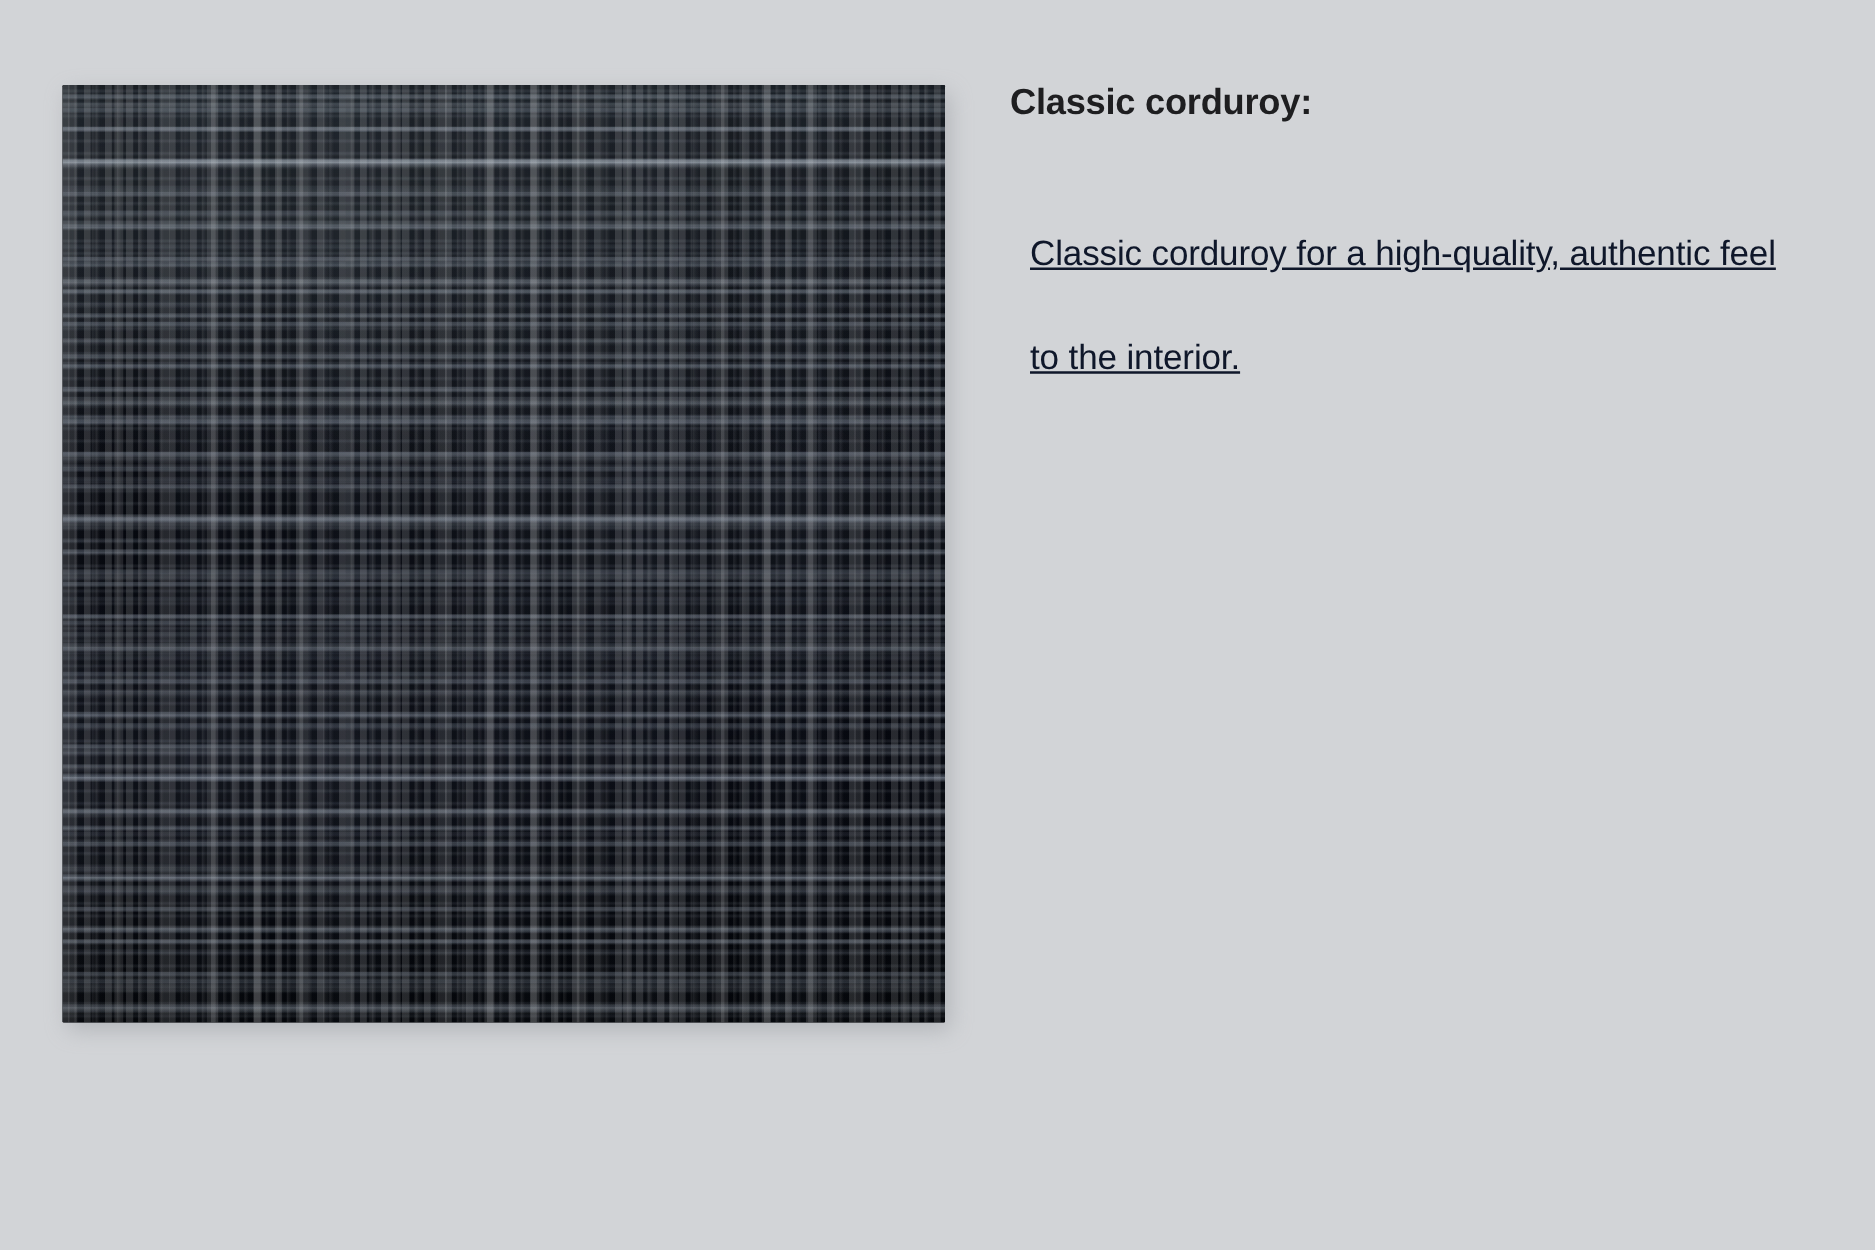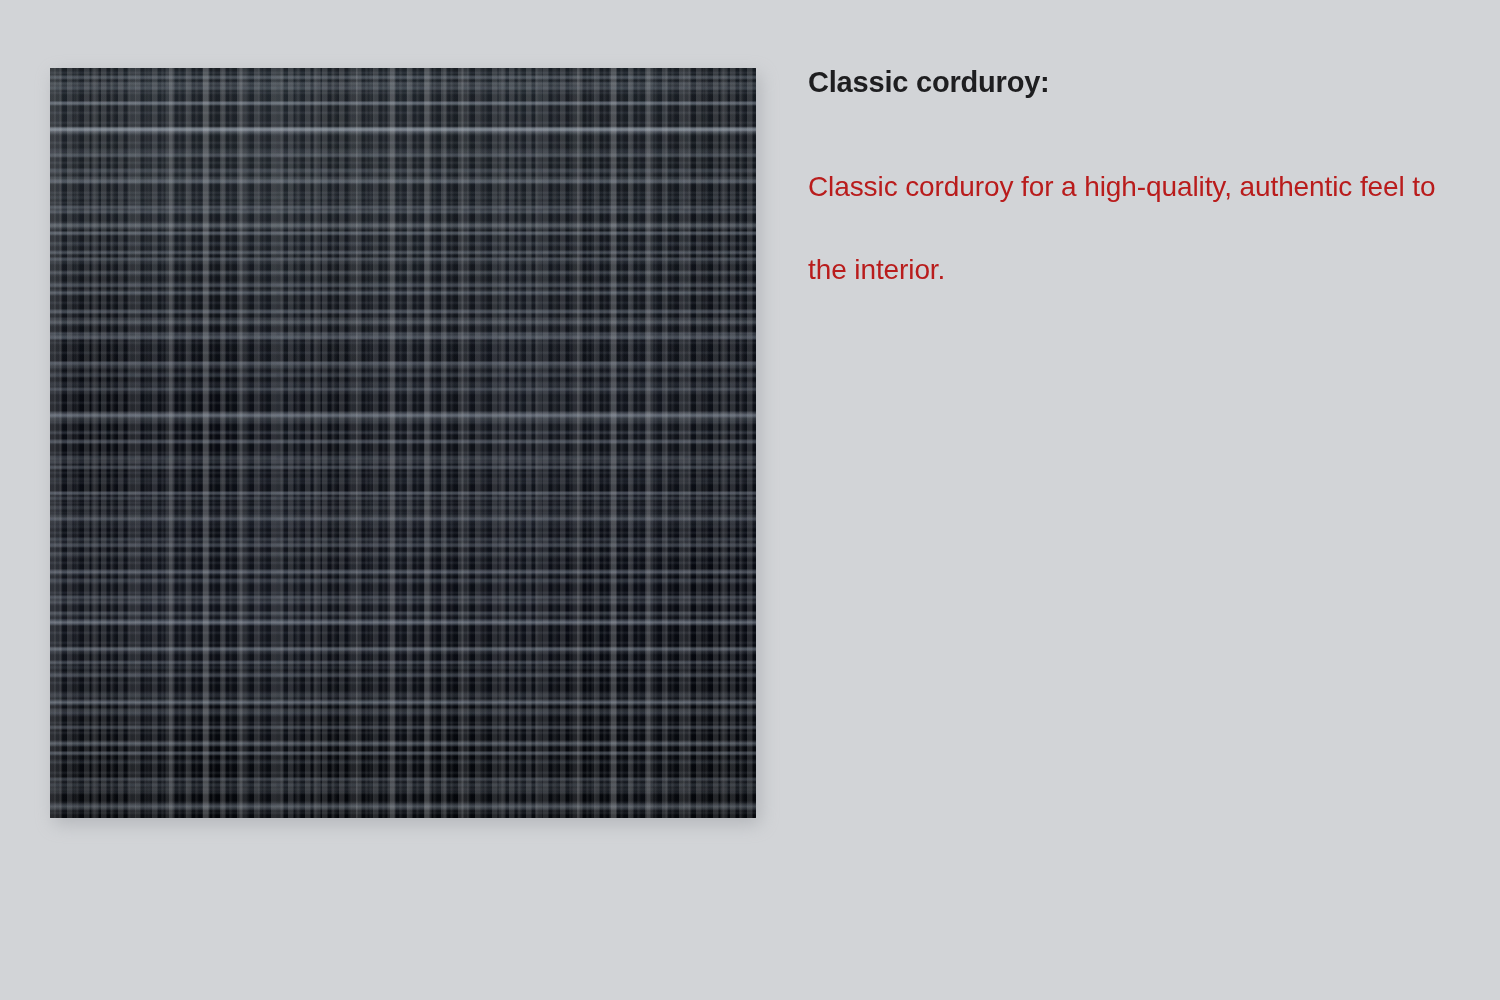--- a/index.html
+++ b/index.html
@@ -250,28 +250,29 @@
     font-size: 29px;
     font-weight: bold;
     color: #1e1e20;
     letter-spacing: -.2px;
     line-height: 40px;
     margin: 0;
     white-space: nowrap;
   }
 
   .info-body {
-    margin: 0;
+    margin: 16px;
     padding-top: 43px;
     font-size: 28px;
     font-weight: 400;
-    color: #b91c1c;
+    color: #0f172a;
     line-height: 83px;
     letter-spacing: -.1px;
     max-width: 640px;
+    text-decoration: underline;
   }
 </style>
 </head>
 <body>
 
 <div id="stage">
 
   <div class="swatch-wrap">
     <div class="swatch-shadow"></div>
     <div class="swatch" aria-label="Classic corduroy fabric swatch">

